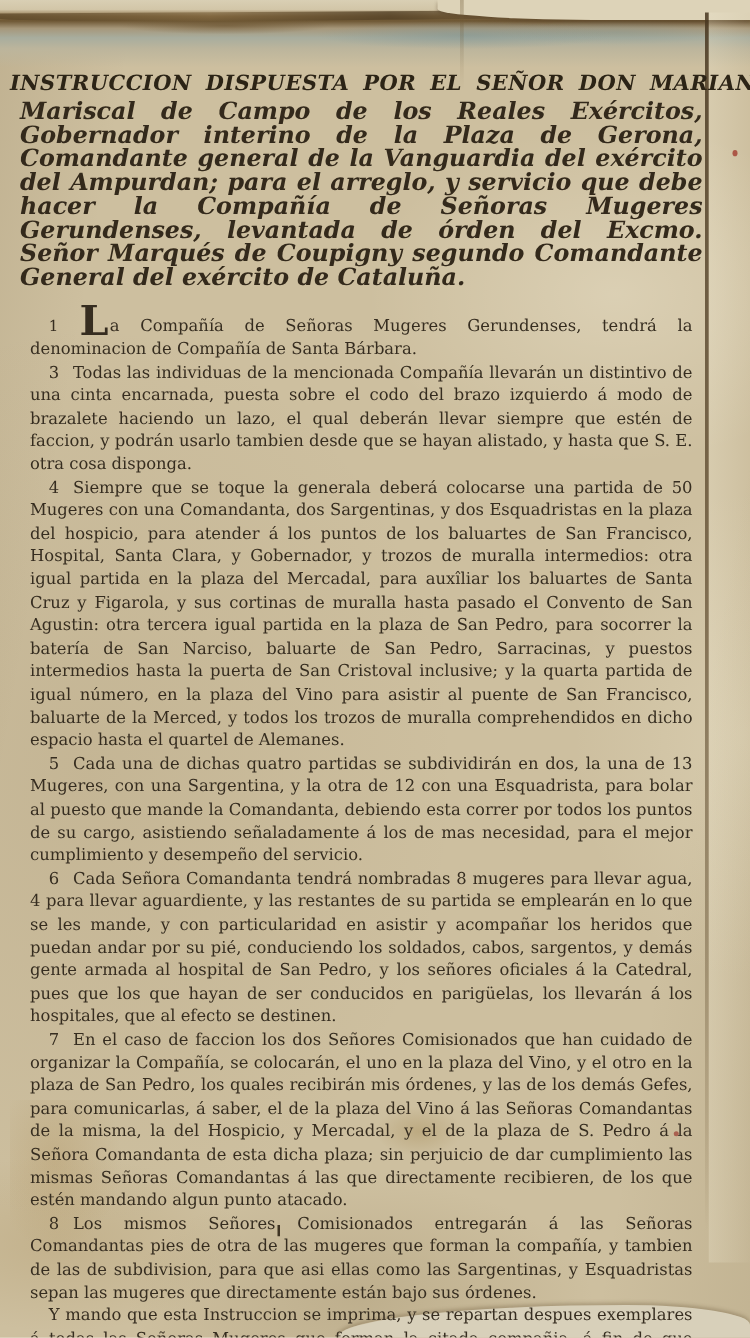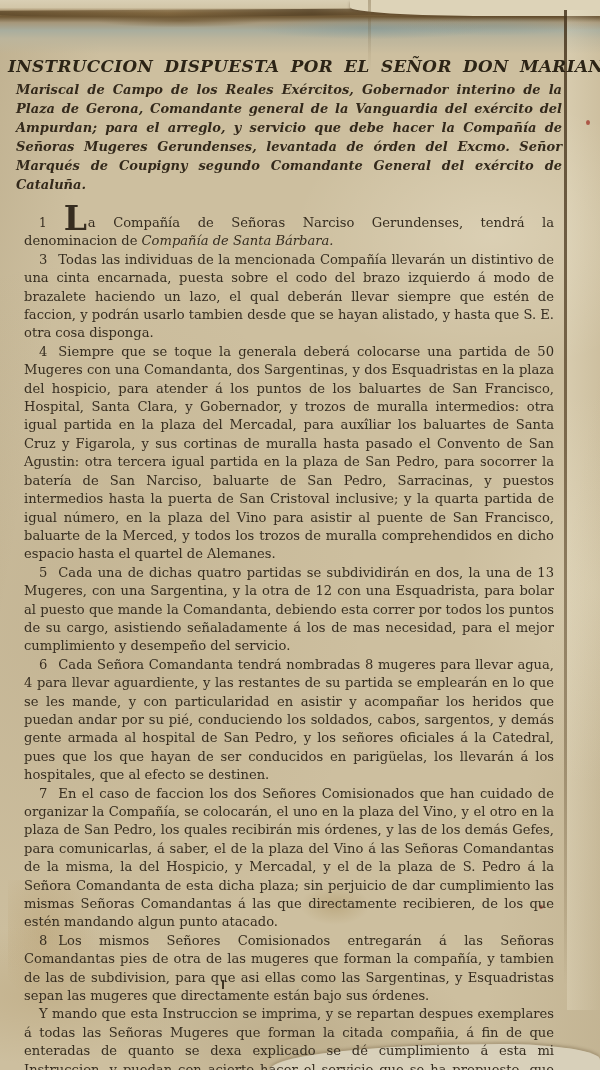--- a/index.html
+++ b/index.html
@@ -86,37 +86,37 @@
   .content { position: relative; z-index: 2; }
 
   .title {
     margin: 56px 6px 0 8px;
     font-size: 16.8px; font-weight: bold; font-style: italic;
     letter-spacing: 0.4px; word-spacing: 5px;
     white-space: nowrap; color: #2c2416;
   }
   .subtitle {
     margin: 4px 38px 0 16px;
-    font-size: 13px; font-style: italic; font-weight: bold;
+    font-size: 19px; font-style: italic; font-weight: bold;
     line-height: 19px; text-align: justify; color: #33291b;
   }
 
   .body-text { margin: 16px 46px 0 24px; color: #362d20; }
   .article {
     font-size: 13.1px; line-height: 18.4px; text-align: justify;
     text-indent: 15px;
   }
   .article .num { margin-right: 11px; }
   .article-1 .num { margin-right: 2px; font-size: 12px; }
   .initial {
     display: inline-block; font-size: 33px; line-height: 12px;
     font-weight: bold; vertical-align: baseline; position: relative; top: 3px;
     margin-right: 1px;
   }
-  .it { font-style: italic; }
+  .it { }
 </style>
 </head>
 <body>
 
 <div class="page">
 
   <div class="torn-top"></div>
   <div class="torn-top-edge"></div>
   <div class="torn-top-right"></div>
   <div class="fold-crease"></div>
@@ -131,21 +131,21 @@
 
   <div class="content">
 
     <div class="title">INSTRUCCION DISPUESTA POR EL SEÑOR DON MARIANO ALVAREZ,</div>
 
     <div class="subtitle">Mariscal de Campo de los Reales Exércitos, Gobernador interino de la Plaza de Gerona, Comandante general de la Vanguardia del exército del Ampurdan; para el arreglo, y servicio que debe hacer la Compañía de Señoras Mugeres Gerundenses, levantada de órden del Excmo. Señor Marqués de Coupigny segundo Comandante General del exército de Cataluña.</div>
 
     <div class="body-text">
 
       <p class="article article-1">
-        <span class="num">1</span><span class="initial">L</span><span>a Compañía de Señoras Narciso Gerundenses, tendrá la denominacion de </span><span class="it">Compañía de Santa Bárbara.</span>
+        <span class="num">1</span><span class="initial">L</span><span>a Compañía de Señoras Mugeres Gerundenses, tendrá la denominacion de </span><span class="it">Compañía de Santa Bárbara.</span>
       </p>
 
 
       <p class="article">
         <span class="num">3</span><span>Todas las individuas de la mencionada Compañía llevarán un distintivo de una cinta encarnada, puesta sobre el codo del brazo izquierdo á modo de brazalete haciendo un lazo, el qual deberán llevar siempre que estén de faccion, y podrán usarlo tambien desde que se hayan alistado, y hasta que S. E. otra cosa disponga.</span>
       </p>
 
       <p class="article">
         <span class="num">4</span><span>Siempre que se toque la generala deberá colocarse una partida de 50 Mugeres con una Comandanta, dos Sargentinas, y dos Esquadristas en la plaza del hospicio, para atender á los puntos de los baluartes de San Francisco, Hospital, Santa Clara, y Gobernador, y trozos de muralla intermedios: otra igual partida en la plaza del Mercadal, para auxîliar los baluartes de Santa Cruz y Figarola, y sus cortinas de muralla hasta pasado el Convento de San Agustin: otra tercera igual partida en la plaza de San Pedro, para socorrer la batería de San Narciso, baluarte de San Pedro, Sarracinas, y puestos intermedios hasta la puerta de San Cristoval inclusive; y la quarta partida de igual número, en la plaza del Vino para asistir al puente de San Francisco, baluarte de la Merced, y todos los trozos de muralla comprehendidos en dicho espacio hasta el quartel de Alemanes.</span>
       </p>

